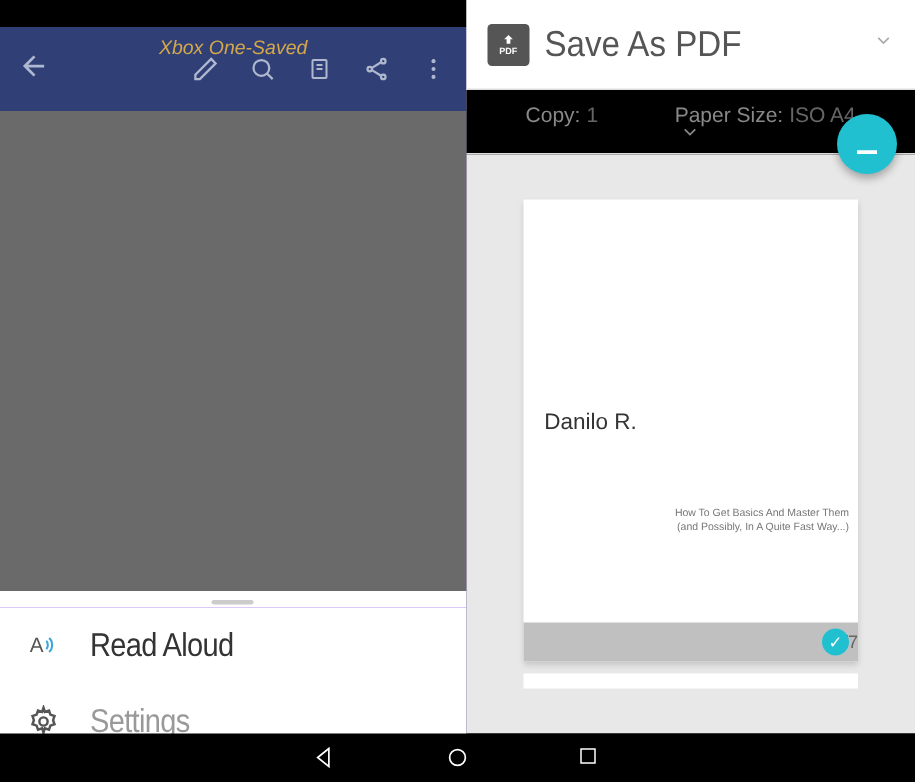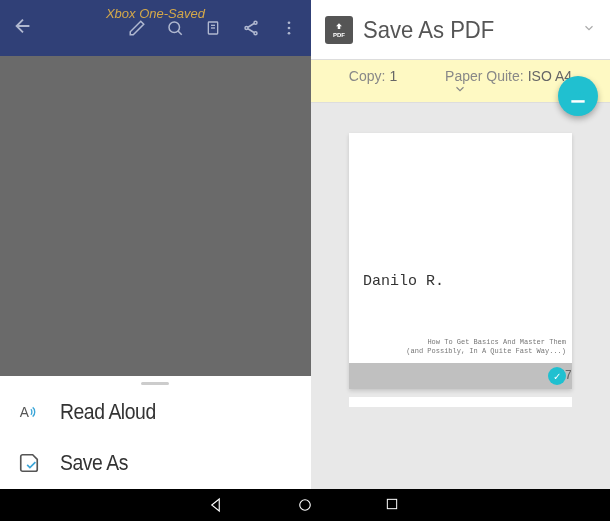--- a/index.html
+++ b/index.html
@@ -1,20 +1,20 @@
 <!DOCTYPE html>
 <html><head>
   <meta charset="utf-8">
   <style>
     * { margin: 0; padding: 0; box-sizing: border-box; }
     body { width: 610px; height: 521px; font-family: Arial, sans-serif; position: relative; background: #000; }
     .container { display: flex; width: 100%; height: 489px; }
     
     
-    .left-panel { width: 317px; height: 489px; background: #6d28d9; display: flex; flex-direction: column; }
+    .left-panel { width: 317px; height: 489px; background: #6d28d9; display: flex; flex-direction: column; margin-top: 18px; }
     .left-header { background: #304077; height: 56px; display: flex; align-items: center; padding: 0 12px; position: relative; }
     .header-title { position: absolute; top: 6px; left: 50%; transform: translateX(-50%); color: #d4a84a; font-size: 13px; font-style: italic; }
     .back-arrow { color: #b0b8d0; margin-right: auto; }
     .toolbar-icons { display: flex; gap: 18px; margin-left: auto; align-items: center; }
     .toolbar-icon { color: #b0b8d0; width: 20px; height: 20px; display: flex; align-items: center; justify-content: center; }
     
     .left-content { background: #6a6a6a; flex: 1; min-height: 170px; }
     
     .menu-handle { display: flex; justify-content: center; padding: 6px 0 2px; background: #fff; }
     .handle-bar { width: 28px; height: 3px; background: #ccc; border-radius: 2px; }
@@ -29,30 +29,30 @@
     .save-active .menu-label { color: #b030c0; }
     .print-label { font-weight: bold; letter-spacing:-1px; color: #222; }
     
     
     .right-panel { width: 305px; height: 489px; background: #e8e8e8; display: flex; flex-direction: column; position: relative; }
     .right-header { background: #fff; height: 60px; display: flex; align-items: center; padding: 0 14px; border-bottom: 1px solid #ddd; }
     .pdf-badge { width: 28px; height: 28px; background: #555; border-radius: 3px; display: flex; align-items: center; justify-content: center; color: #fff; font-size: 8px; font-weight: bold; margin-right: 10px; flex-direction: column; }
     .pdf-title { font-size: 24px; color: #555; font-stretch: condensed; transform:scaleX(0.92); transform-origin:left; }
     .dropdown-chevron { margin-left: auto; color: #aaa; }
     
-    .print-options { background: #fef9c3; padding: 8px 14px 18px; border-bottom: 1px solid #ddd; text-align: left; position: relative; }
+    .print-options { background: #000000; padding: 8px 14px 18px; border-bottom: 1px solid #ddd; text-align: left; position: relative; }
     .options-row { display: flex; justify-content: space-around; font-size: 14px; color: #888; }
     .option-group { display: flex; gap: 4px; }
     .option-value { color: #666; }
     .options-chevron { position: absolute; bottom: 2px; left: 50%; transform: translateX(-50%); color: #888; }
     
     .fab { position: absolute; right: 12px; top: 76px; width: 40px; height: 40px; background: #20c0d0; border-radius: 50%; display: flex; align-items: center; justify-content: center; color: #fff; box-shadow: 0 3px 6px rgba(0,0,0,0.3); z-index: 10; }
     
     .preview-area { flex: 1; padding: 30px 38px 10px; overflow: hidden; }
-    .page-preview { background: #fff; width: 100%; height: 256px; position: relative; box-shadow: 0 2px 4px rgba(0,0,0,0.15); font-family: Liberation Mono, monospace; }
+    .page-preview { background: #fff; width: 100%; height: 308px; position: relative; box-shadow: 0 2px 4px rgba(0,0,0,0.15); }
     .page-author { position: absolute; top: 140px; left: 14px; font-size: 15px; color: #333; }
     .page-subtitle { position: absolute; top: 205px; right: 6px; font-size: 7px; color: #777; text-align: right; line-height: 1.3; }
     .page-footer { position: absolute; bottom: 0; left: 0; right: 0; height: 26px; background: #c0c0c0; display: flex; align-items: center; justify-content: flex-end; font-size: 12px; color: #666; }
     .page-check { position: absolute; right: 6px; width: 18px; height: 18px; background: #20c0d0; border-radius: 50%; display: flex; align-items: center; justify-content: center; color: #fff; font-size: 11px; }
     .page-peek { background:#fff; height: 10px; margin-top: 8px; }
     
     
     .navbar { position: absolute; bottom: 0; left: 0; width: 100%; height: 32px; background: #000; display: flex; align-items: center; justify-content: center; gap: 70px; }
     .nav-btn { color: #fff; width: 18px; height: 18px; }
   </style>
@@ -119,25 +119,25 @@
               <text x="2" y="17" font-size="15" fill="currentColor" stroke="none">A</text>
               <path d="M16 7c3 2 3 8 0 10" stroke="#3aa5d8"></path>
               <path d="M14 9c1.5 1 1.5 5 0 6" stroke="#3aa5d8"></path>
             </svg>
         </span>
         <span class="menu-label bold">Read Aloud</span>
       </div>
       <div class="menu-item">
         <span class="menu-icon">
           <svg width="22" height="22" viewBox="0 0 24 24" fill="none" stroke="currentColor" stroke-width="1.8">
-              <path d="M19 21H5a2 2 0 01-2-2V5a2 2 0 012-2h11l5 5v11a2 2 0 01-2 2z"></path>
-              <path d="M10 14l3 3 6-6" stroke="#3aa5d8"></path>
-            </svg>
-        </span>
-        <span class="menu-label bold">Save As</span>
+              <circle cx="12" cy="12" r="3"></circle>
+              <path d="M12 2l1 3 3-1 1 3 3 1-1 3 1 3-3 1-1 3-3-1-1 3-1-3-3 1-1-3-3-1 1-3-1-3 3-1 1-3 3 1z"></path>
+            </svg>
+        </span>
+        <span class="menu-label muted">Settings</span>
       </div>
     </div>
   </div>
 
   <div class="right-panel">
     <div class="right-header">
       <div class="pdf-badge">
         <svg width="14" height="10" viewBox="0 0 24 24" fill="#fff">
             <path d="M12 3l-7 7h4v7h6v-7h4z"></path>
           </svg>
@@ -151,21 +151,21 @@
       </span>
     </div>
 
     <div class="print-options">
       <div class="options-row">
         <div class="option-group">
           <span>Copy:</span>
           <span class="option-value">1</span>
         </div>
         <div class="option-group">
-          <span>Paper Quite:</span>
+          <span>Paper Size:</span>
           <span class="option-value">ISO A4</span>
         </div>
       </div>
       <span class="options-chevron">
         <svg width="14" height="14" viewBox="0 0 24 24" fill="none" stroke="currentColor" stroke-width="2">
             <path d="M6 9l6 6 6-6"></path>
           </svg>
       </span>
     </div>
 

